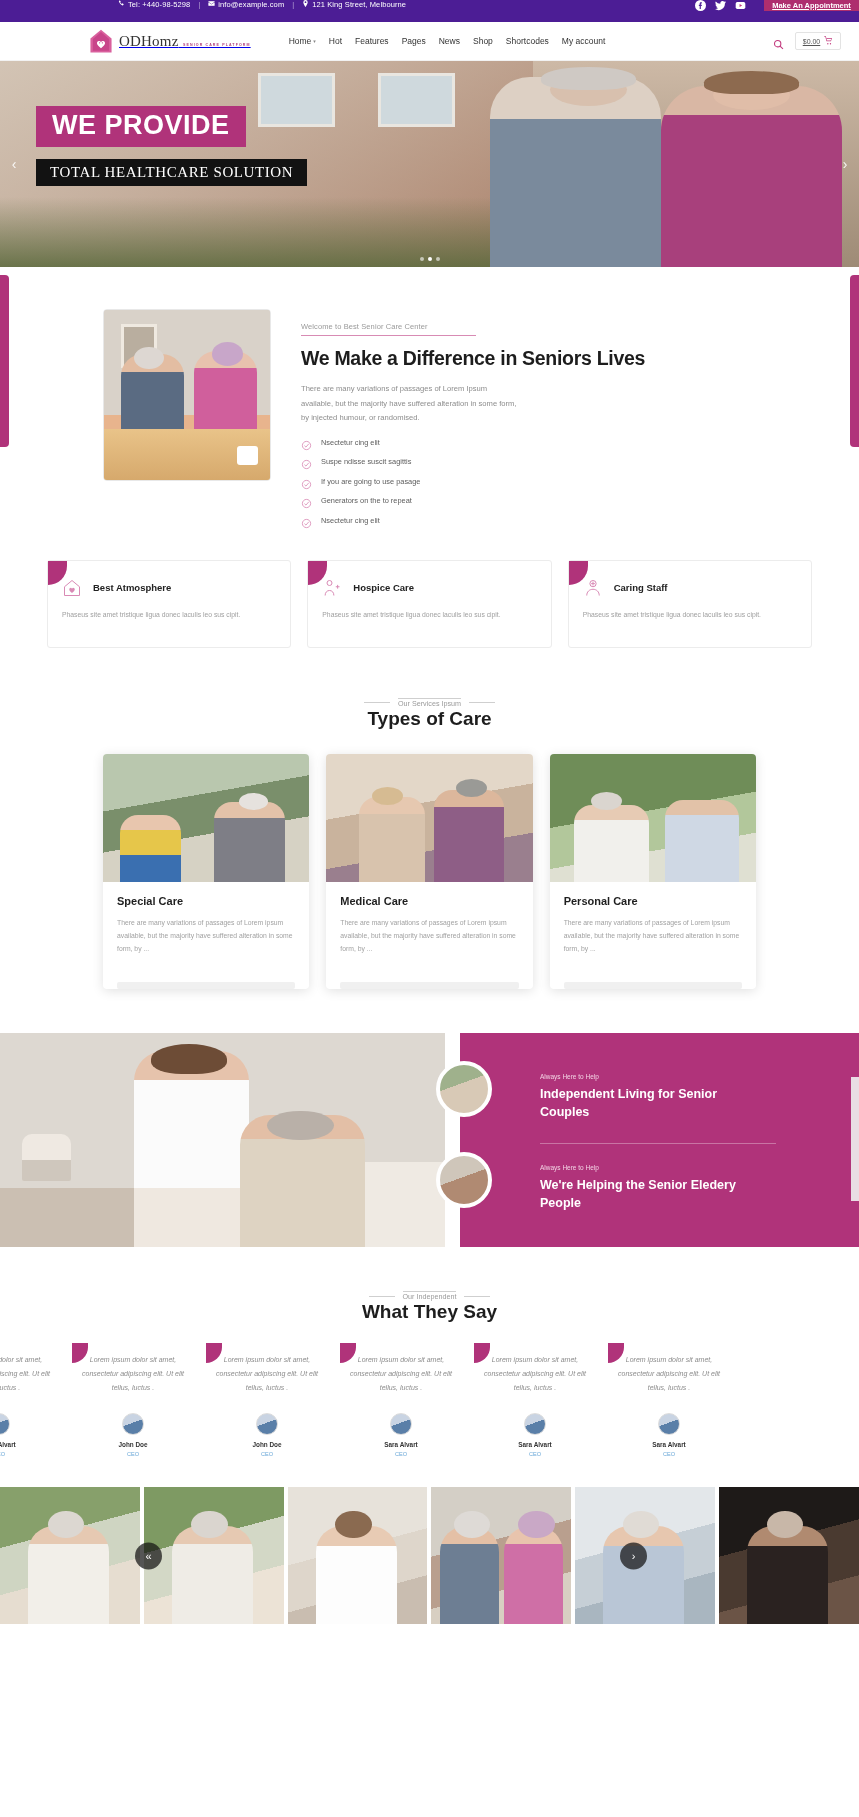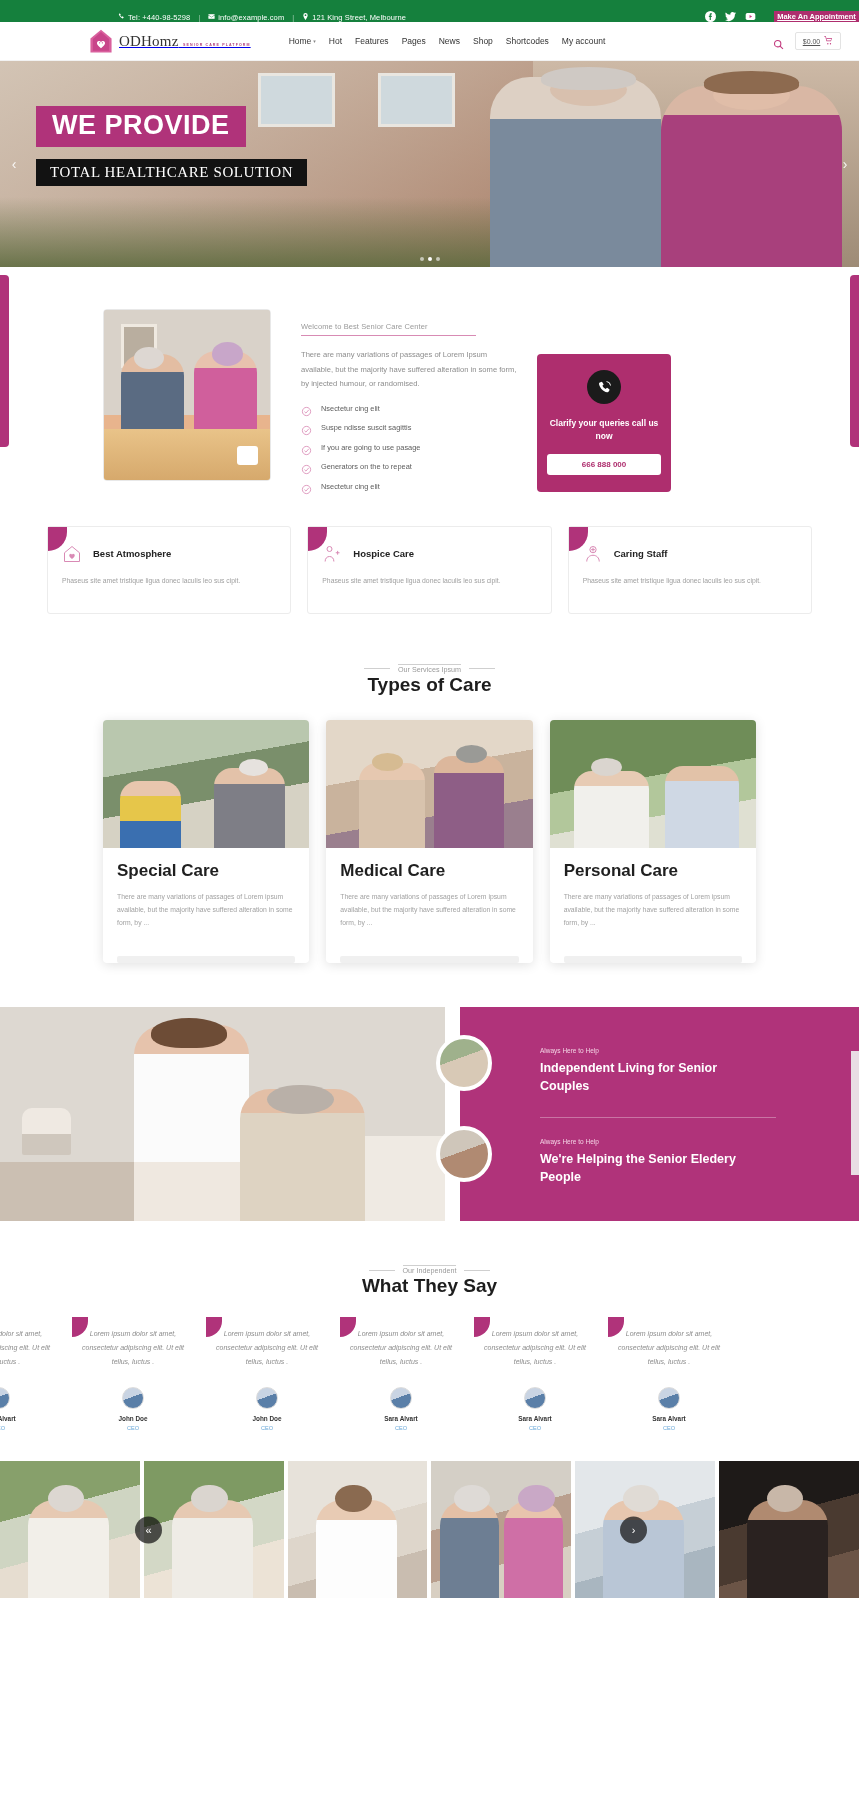--- a/index.html
+++ b/index.html
@@ -7,24 +7,24 @@
   body {
     font-family: "Liberation Sans", sans-serif;
     background: #ffffff;
     color: #333;
     -webkit-font-smoothing: antialiased;
   }
   .page { width: 859px; position: relative; overflow: hidden; }
 
   
   .topbar {
-    background: #15803d;
+    background: #4c1d95;
     height: 22px;
     display: flex;
-    align-items: flex-end;
+    align-items: flex-start;
     color: #fff;
     font-size: 7.5px;
     position: relative;
   }
   .topbar-left {
     display: flex; align-items: center; gap: 6px;
     padding-left: 118px;
   }
   .tb-item { display: flex; align-items: center; gap: 3px; white-space: nowrap; letter-spacing: .1px;}
   .tb-sep { opacity: .55; margin: 0 2px; }
@@ -37,21 +37,21 @@
   }
   .soc svg { width: 11px; height: 11px; fill: #fff; }
   .appt-btn {
     background: #ae2e6e;
     color: #fff;
     font-size: 7.5px;
     font-weight: bold;
     display: flex; align-items: center; justify-content: center;
     padding: 0 16px;
     white-space: nowrap;
-    width: 85px;
+    width: 95px;
   }
 
   
   .header {
     background: #fff;
     height: 39px;
     display: flex;
     align-items: center;
     padding: 0 18px 0 88px;
     border-bottom: 1px solid #f2f2f2;
@@ -254,21 +254,21 @@
     flex: 1; background: #fff; border-radius: 4px;
     box-shadow: 0 2px 12px rgba(0,0,0,.12);
     overflow: hidden; position: relative;
   }
   .care-img { height: 128px; position: relative; overflow: hidden; }
   .cimg-a { background: linear-gradient(170deg,#b9c7ae 0 35%, #7a8f6b 35% 60%, #d6d2c4 60% 100%); }
   .cimg-b { background: linear-gradient(170deg,#e3d7c8 0 40%, #c9b39d 40% 70%, #9a7f8e 70% 100%); }
   .cimg-c { background: linear-gradient(170deg,#6f8d58 0 45%, #b2c79b 45% 70%, #dfe0d2 70% 100%); }
   .cp { position: absolute; border-radius: 18px 18px 0 0; }
   .care-body { padding: 13px 14px 17px; }
-  .care-title { font-size: 17px; font-weight: bold; color: #1f1f1f; }
+  .care-title { font-size: 11px; font-weight: bold; color: #1f1f1f; }
   .care-text { font-size: 6.8px; color: #a2a2a2; line-height: 1.95; margin-top: 9px; }
   .care-foot { height: 7px; background: #f0f0f0; margin: 10px 14px 0; border-radius: 2px; }
 
   
   .band { display: flex; margin-top: 44px; position: relative; height: 214px; gap: 15px; }
   .band-img {
     width: 445px; position: relative; overflow: hidden;
     background: linear-gradient(180deg,#d8d2ca 0 55%, #cbbfb2 55% 100%);
   }
   .bi-wall { position:absolute; inset:0 0 28% 0; background:#ddd8d1; }
@@ -492,20 +492,21 @@
         <span class="ai-woman"></span>
         <span class="ai-womanhair"></span>
         <span class="ai-table"></span>
         <span class="ai-cup"></span>
       </div>
 
       <div class="about-body">
         <div class="eyebrow-wrap">
           <div class="eyebrow">Welcome to Best Senior Care Center</div>
         </div>
+        <h2 class="about-h2">We Make a Difference in Seniors Lives</h2>
 
         <div class="about-split">
           <div class="about-left">
             <p class="about-p">There are many variations of passages of Lorem Ipsum available, but the majority have suffered alteration in some form, by injected humour, or randomised.</p>
             <div class="check-list">
               <div class="check-item">
                 <span class="check-ico"><svg viewBox="0 0 16 16" fill="none" stroke="#d98ab5" stroke-width="1.2">
                       <circle cx="8" cy="8" r="6"></circle>
                       <path d="M5 8.2 7.2 10.3 11.3 5.6"></path>
                     </svg></span>
@@ -535,30 +536,20 @@
               <div class="check-item">
                 <span class="check-ico"><svg viewBox="0 0 16 16" fill="none" stroke="#d98ab5" stroke-width="1.2">
                       <circle cx="8" cy="8" r="6"></circle>
                       <path d="M5 8.2 7.2 10.3 11.3 5.6"></path>
                     </svg></span>
                 <span class="check-txt">Nsectetur cing elit</span>
               </div>
             </div>
           </div>
 
-          <div class="cta-card">
-            <div class="cta-circle">
-              <svg viewBox="0 0 24 24">
-                  <path d="M6.6 3.2a1.4 1.4 0 0 1 1.9.4l1.7 2.6a1.4 1.4 0 0 1-.3 1.9l-1.3 1a11.6 11.6 0 0 0 5.4 5.4l1-1.3a1.4 1.4 0 0 1 1.9-.3l2.6 1.7a1.4 1.4 0 0 1 .4 1.9l-1.2 1.9a2.3 2.3 0 0 1-2.6 1C10 18.3 4.8 13.1 3.3 6.6a2.3 2.3 0 0 1 1-2.6z"></path>
-                  <path d="M15 2.4a.7.7 0 0 1 .8-.6 8 8 0 0 1 6.4 6.4.7.7 0 1 1-1.4.2A6.6 6.6 0 0 0 15.6 3.2a.7.7 0 0 1-.6-.8z"></path>
-                </svg>
-            </div>
-            <div class="cta-title">Clarify your queries call us now</div>
-            <div class="cta-phone">666 888 000</div>
-          </div>
         </div>
       </div>
     </div>
 
     <div class="features">
       <div class="f-card">
         <span class="f-corner"></span>
         <div class="f-head">
           <span class="f-ico">
             <svg viewBox="0 0 32 32">

